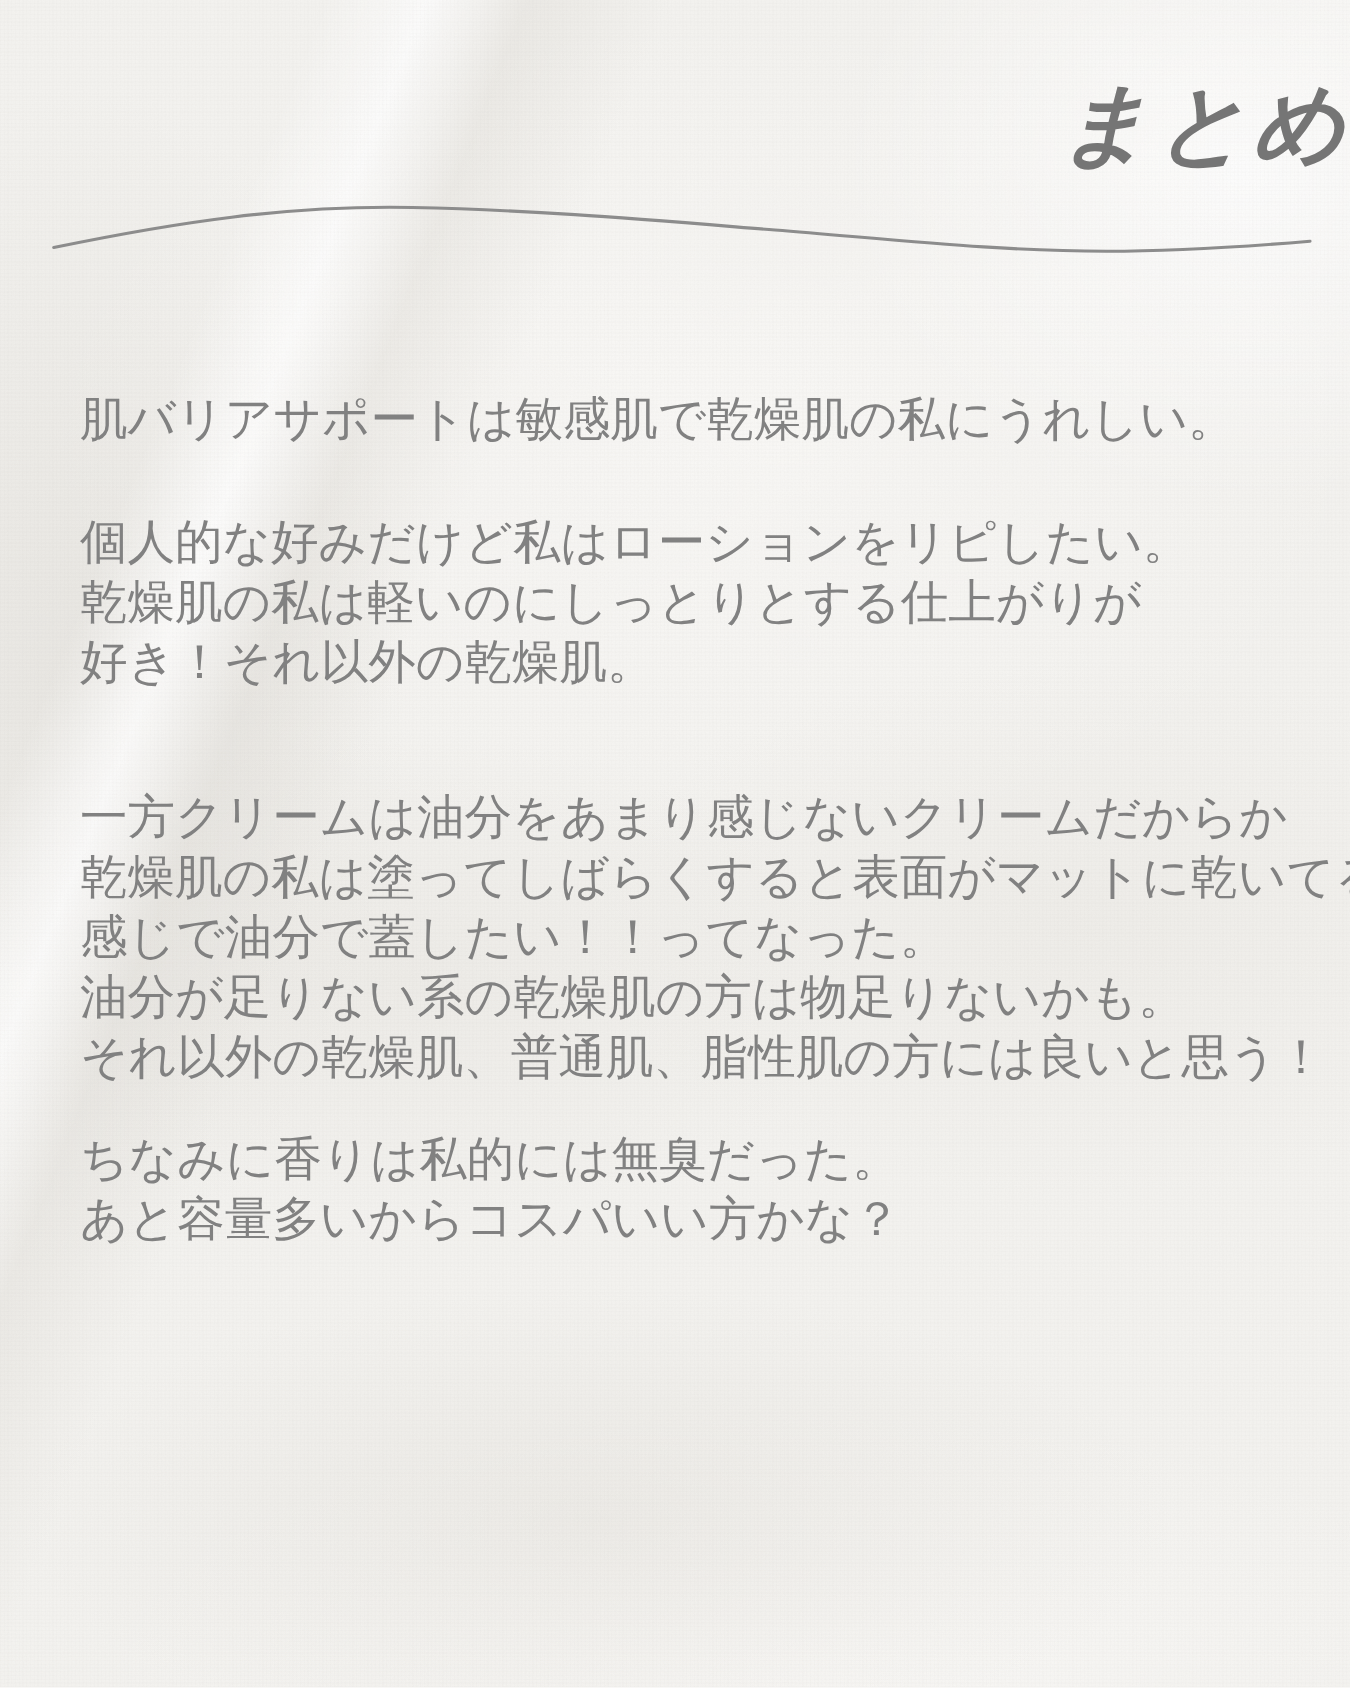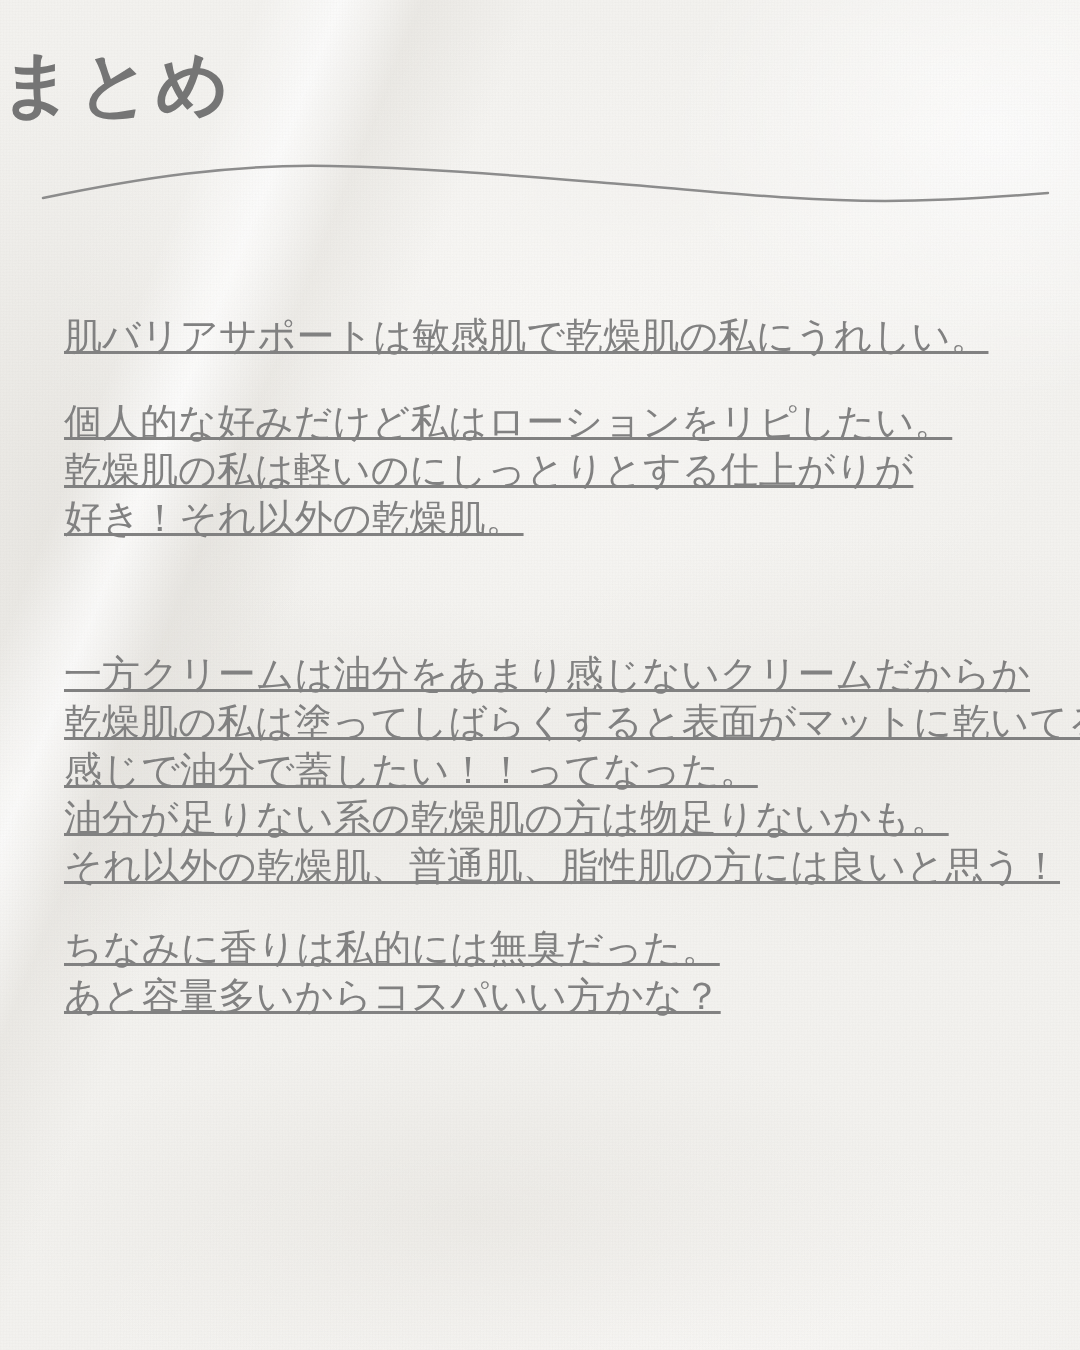--- a/index.html
+++ b/index.html
@@ -34,48 +34,49 @@
       radial-gradient(760px 480px at 52% 26%, rgba(251,250,248,0.85) 0%, rgba(251,250,248,0) 70%),
       radial-gradient(820px 300px at 60% 99%, rgba(250,249,247,0.85) 0%, rgba(250,249,247,0) 70%);
   }
   .noise-svg {
     position: absolute;
     inset: 0;
     display: block;
   }
   .title {
     position: absolute;
-    top: 42px;
+    top: 58px;
     left: 0;
     width: 1080px;
-    text-align: left;
+    text-align: right;
     font-size: 72px;
     line-height: 84px;
     font-weight: 700;
     color: #757575;
     letter-spacing: 4px;
+    font-style: italic;
   }
   .divider-svg {
     position: absolute;
     top: 0;
     left: 0;
     display: block;
   }
   .content {
     position: absolute;
     top: 312px;
     left: 64px;
     width: 990px;
     font-size: 38px;
     line-height: 48px;
     color: #818181;
   }
-  .paragraph { margin: 0; text-decoration: underline; }
-  .paragraph + .paragraph { margin-top: 38px; }
-  .paragraph:nth-child(3) { margin-top: 108px; }
+  .paragraph { margin: 0; }
+  .paragraph + .paragraph { margin-top: 50px; }
+  .paragraph:nth-child(3) { margin-top: 76px; }
   .paragraph:nth-child(4) { margin-top: 34px; }
   .line {
     white-space: nowrap;
   }
 </style>
 </head>
 <body>
 
 <div class="page">
 

